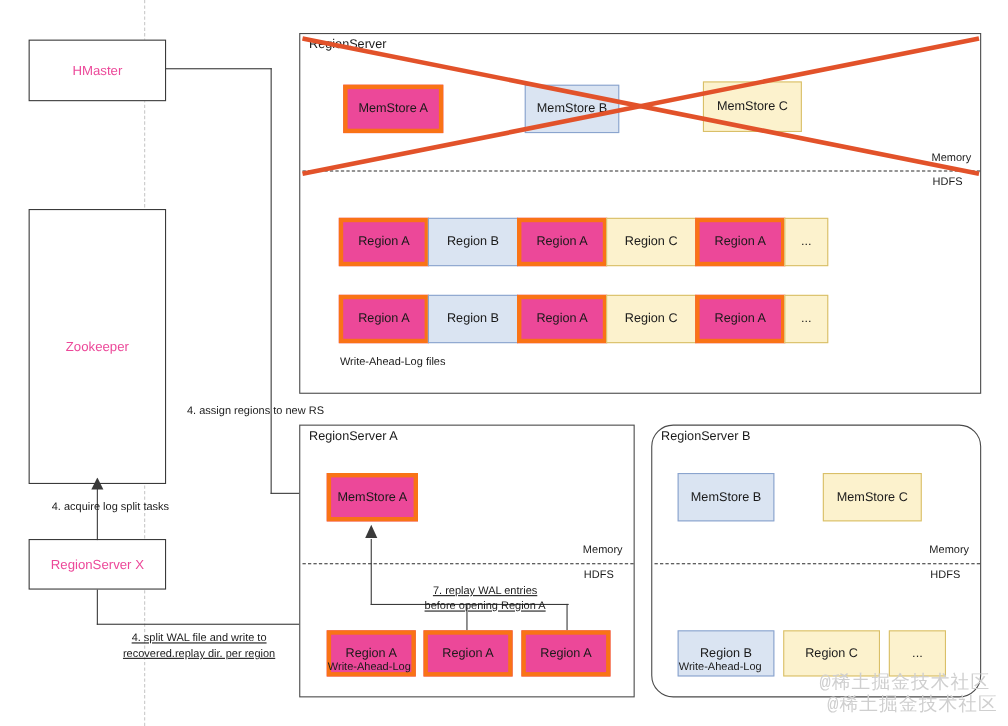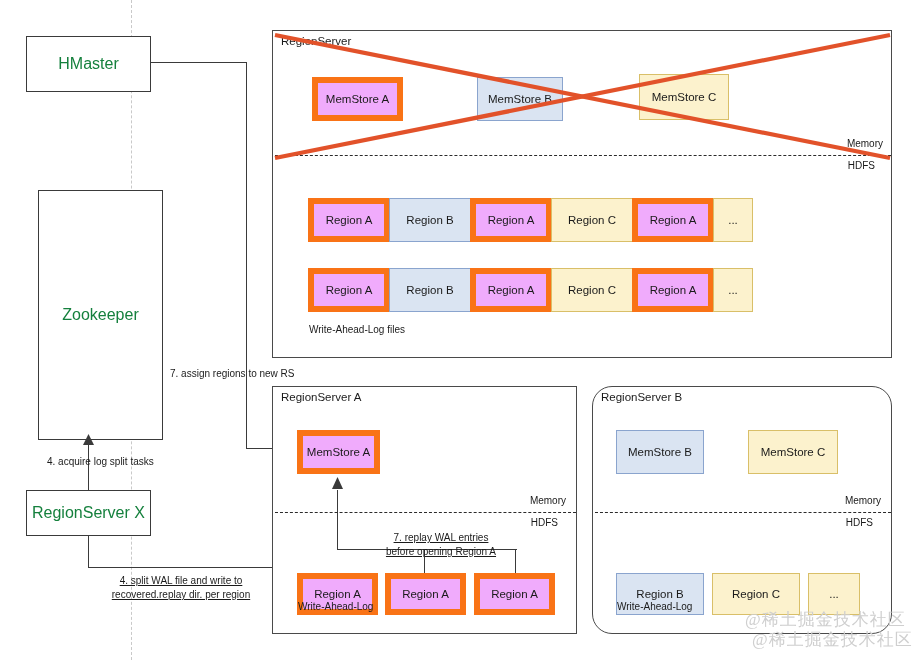--- a/index.html
+++ b/index.html
@@ -14,21 +14,21 @@
     background:#ffffff;
     overflow:hidden;
   }
   .abs{position:absolute;box-sizing:border-box;}
 
   
   .plainbox{
     background:#ffffff;
     border:1.4px solid #3a3a3a;
     display:flex;align-items:center;justify-content:center;
-    font-size:16px;color:#15803d;text-align:right;
+    font-size:12px;color:#ec4899;text-align:right;
   }
   .panel{
     background:#ffffff;
     border:1.2px solid #4a4a4a;
   }
   .panel-title{
     position:absolute;
     top:4px;left:8px;
     font-size:11.5px;
     color:#1a1a1a;
@@ -36,21 +36,21 @@
   }
 
   
   .cell{
     display:flex;align-items:center;justify-content:center;
     font-size:11.5px;
     color:#1a1a1a;
     box-sizing:border-box;
     white-space:nowrap;
   }
-  .green{background:#f0abfc;border:6px solid #f97316;justify-content:center;}
+  .green{background:#ec4899;border:4px solid #f97316;justify-content:center;}
   .blue {background:#dae4f2;border:1px solid #8aa4ce;}
   .yellow{background:#fcf2cd;border:1px solid #d9bf68;}
 
   
   .hline{background:#3a3a3a;height:1.3px;}
   .vline{background:#3a3a3a;width:1.3px;}
   .dashed-h{
     height:0;
     border-top:1.6px dashed #2b2b2b;
   }
@@ -67,35 +67,35 @@
   .lbl.center{text-align:center;text-decoration:underline;}
 
   .redx{position:absolute;left:0;top:0;pointer-events:none;}
 
   .watermark{
     position:absolute;
     font-size:17px;
     color:#cfcfcf;
     white-space:nowrap;
     letter-spacing:1px;
-    font-family:Liberation Serif, serif;
+    font-family:Liberation Mono, monospace;
   }
 </style>
 </head>
 <body>
 
 <div id="stage">
 
   <div class="abs dashed-v-light" style="left:131px;top:0;height:660px;"></div>
 
   <div class="abs plainbox" style="left:26px;top:36px;width:125px;height:56px;">
     <span>HMaster</span>
   </div>
 
-  <div class="abs plainbox" style="left:38px;top:190px;width:125px;height:250px;">
+  <div class="abs plainbox" style="left:26px;top:190px;width:125px;height:250px;">
     <span>Zookeeper</span>
   </div>
 
   <div class="abs plainbox" style="left:26px;top:490px;width:125px;height:46px;">
     <span>RegionServer X</span>
   </div>
 
   <div class="abs vline" style="left:88px;top:441px;height:50px;"></div>
   <svg class="abs" style="left:82px;top:434px;width:13px;height:12px;" viewBox="0 0 13 12">
     <polygon points="6.5,0 12,11 1,11" fill="#3a3a3a"></polygon>
@@ -111,21 +111,21 @@
     <div>4. split WAL file and write to</div>
     <div>recovered.replay dir. per region</div>
   </div>
 
   <div class="abs hline" style="left:150px;top:62px;width:97px;"></div>
   <div class="abs vline" style="left:246px;top:62px;height:387px;"></div>
   <div class="abs hline" style="left:246px;top:448px;width:42px;"></div>
   <svg class="abs" style="left:284px;top:442px;width:13px;height:13px;" viewBox="0 0 13 13">
     <polygon points="13,6.5 1,12 1,1" fill="#3a3a3a"></polygon>
   </svg>
-  <div class="abs lbl" style="left:170px;top:367px;">7. assign regions to new RS</div>
+  <div class="abs lbl" style="left:170px;top:367px;">4. assign regions to new RS</div>
 
   <div class="abs panel" style="left:272px;top:30px;width:620px;height:328px;">
     <div class="panel-title">RegionServer</div>
 
     <div class="abs cell green" style="left:39px;top:46px;width:91px;height:44px;">
       <span>MemStore A</span>
     </div>
     <div class="abs cell blue" style="left:204px;top:46px;width:86px;height:44px;">
       <span>MemStore B</span>
     </div>

